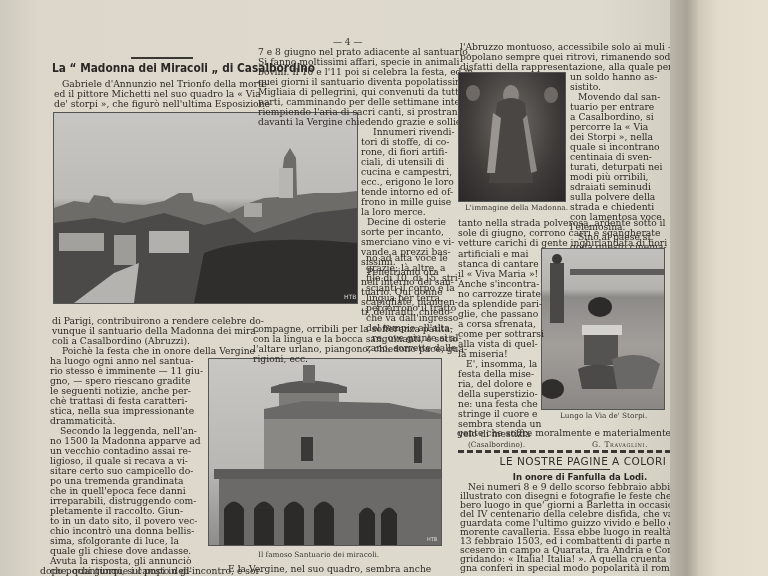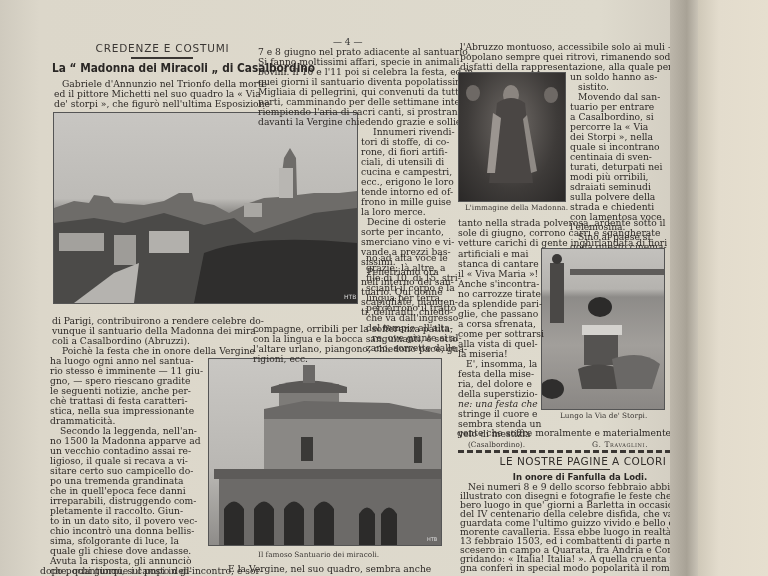--- a/index.html
+++ b/index.html
@@ -52,21 +52,20 @@
     font-family: "DejaVu Sans", sans-serif; font-weight: bold; font-size: 8.5px; color: #2a2725;
   }
   .sig { position: absolute; font-size: 7.6px; letter-spacing: 0.6px; color: #3a3633; font-variant: small-caps; }
 </style>
 </head>
 <body>
 
 <div class="page">
 
   <div class="pagenum">— 4 —</div>
-  <div class="section-head">CREDENZE E COSTUMI</div>
   <div class="head-rule"></div>
   <div class="title">La “ Madonna dei Miracoli „ di Casalbordino</div>
 
   <div>
     <div class="t" style="left:62px;top:79px;">Gabriele d'Annunzio nel Trionfo della morte</div>
     <div class="t" style="left:54px;top:89px;">ed il pittore Michetti nel suo quadro la « Via</div>
     <div class="t" style="left:54px;top:99px;">de' storpi », che figurò nell'ultima Esposizione</div>
   </div>
 
   <div class="photo" style="left:53px;top:112px;width:303px;height:190px;background:linear-gradient(180deg,#c8c6c2 0%,#bdbbb7 45%,#7d7b78 55%,#4a4846 75%,#2e2d2c 100%);">
@@ -207,21 +206,21 @@
       <path d="M34 40 L28 100 L36 100 L42 45 Z" fill="#9b9590"></path>
       <path d="M68 42 L78 98 L72 100 L64 46 Z" fill="#8f8a85"></path>
       <ellipse cx="14" cy="20" rx="7" ry="8" fill="#6e6965"></ellipse>
       <ellipse cx="92" cy="22" rx="7" ry="8" fill="#6e6965"></ellipse>
     </svg>
   </div>
   <div class="cap" style="left:465px;top:203px;">L'immagine della Madonna.</div>
 
   <div style="position:absolute;left:570px;top:72px;width:100px;">
     <div class="t" style="left:0;top:0px;">un soldo hanno as-</div>
-    <div class="t" style="left:0;top:10px;margin-left:8px;">sistito.</div>
+    <div class="t" style="left:0;top:10px;">sistito.</div>
     <div class="t" style="left:8px;top:20px;">Movendo dal san-</div>
     <div class="t" style="left:0;top:30px;">tuario per entrare</div>
     <div class="t" style="left:0;top:40px;">a Casalbordino, si</div>
     <div class="t" style="left:0;top:50px;">percorre la « Via</div>
     <div class="t" style="left:0;top:60px;">dei Storpi », nella</div>
     <div class="t" style="left:0;top:70px;">quale si incontrano</div>
     <div class="t" style="left:0;top:80px;">centinaia di sven-</div>
     <div class="t" style="left:0;top:90px;">turati, deturpati nei</div>
     <div class="t" style="left:0;top:100px;">modi più orribili,</div>
     <div class="t" style="left:0;top:110px;">sdraiati seminudi</div>
@@ -265,21 +264,21 @@
     <div class="t" style="left:0;top:50px;">da splendide pari-</div>
     <div class="t" style="left:0;top:60px;">glie, che passano</div>
     <div class="t" style="left:0;top:70px;">a corsa sfrenata,</div>
     <div class="t" style="left:0;top:80px;">come per sottrarsi</div>
     <div class="t" style="left:0;top:90px;">alla vista di quel-</div>
     <div class="t" style="left:0;top:100px;">la miseria!</div>
     <div class="t" style="left:8px;top:110px;">E', insomma, la</div>
     <div class="t" style="left:0;top:120px;">festa della mise-</div>
     <div class="t" style="left:0;top:130px;">ria, del dolore e</div>
     <div class="t" style="left:0;top:140px;">della superstizio-</div>
-    <div class="t" style="left:0;top:150px;font-style:italic;">ne: una festa che</div>
+    <div class="t" style="left:0;top:150px;">ne: una festa che</div>
     <div class="t" style="left:0;top:160px;">stringe il cuore e</div>
     <div class="t" style="left:0;top:170px;">sembra stenda un</div>
     <div class="t" style="left:0;top:180px;">velo di mestizia</div>
   </div>
 
   <div class="t" style="left:457px;top:428px;">gente che soffre moralmente e materialmente!</div>
   <div class="cap" style="left:468px;top:440px;">(Casalbordino).</div>
   <div class="sig" style="left:592px;top:440px;">G. Travaglini.</div>
 
   <div class="dotrule" style="left:458px;top:450px;width:212px;"></div>

